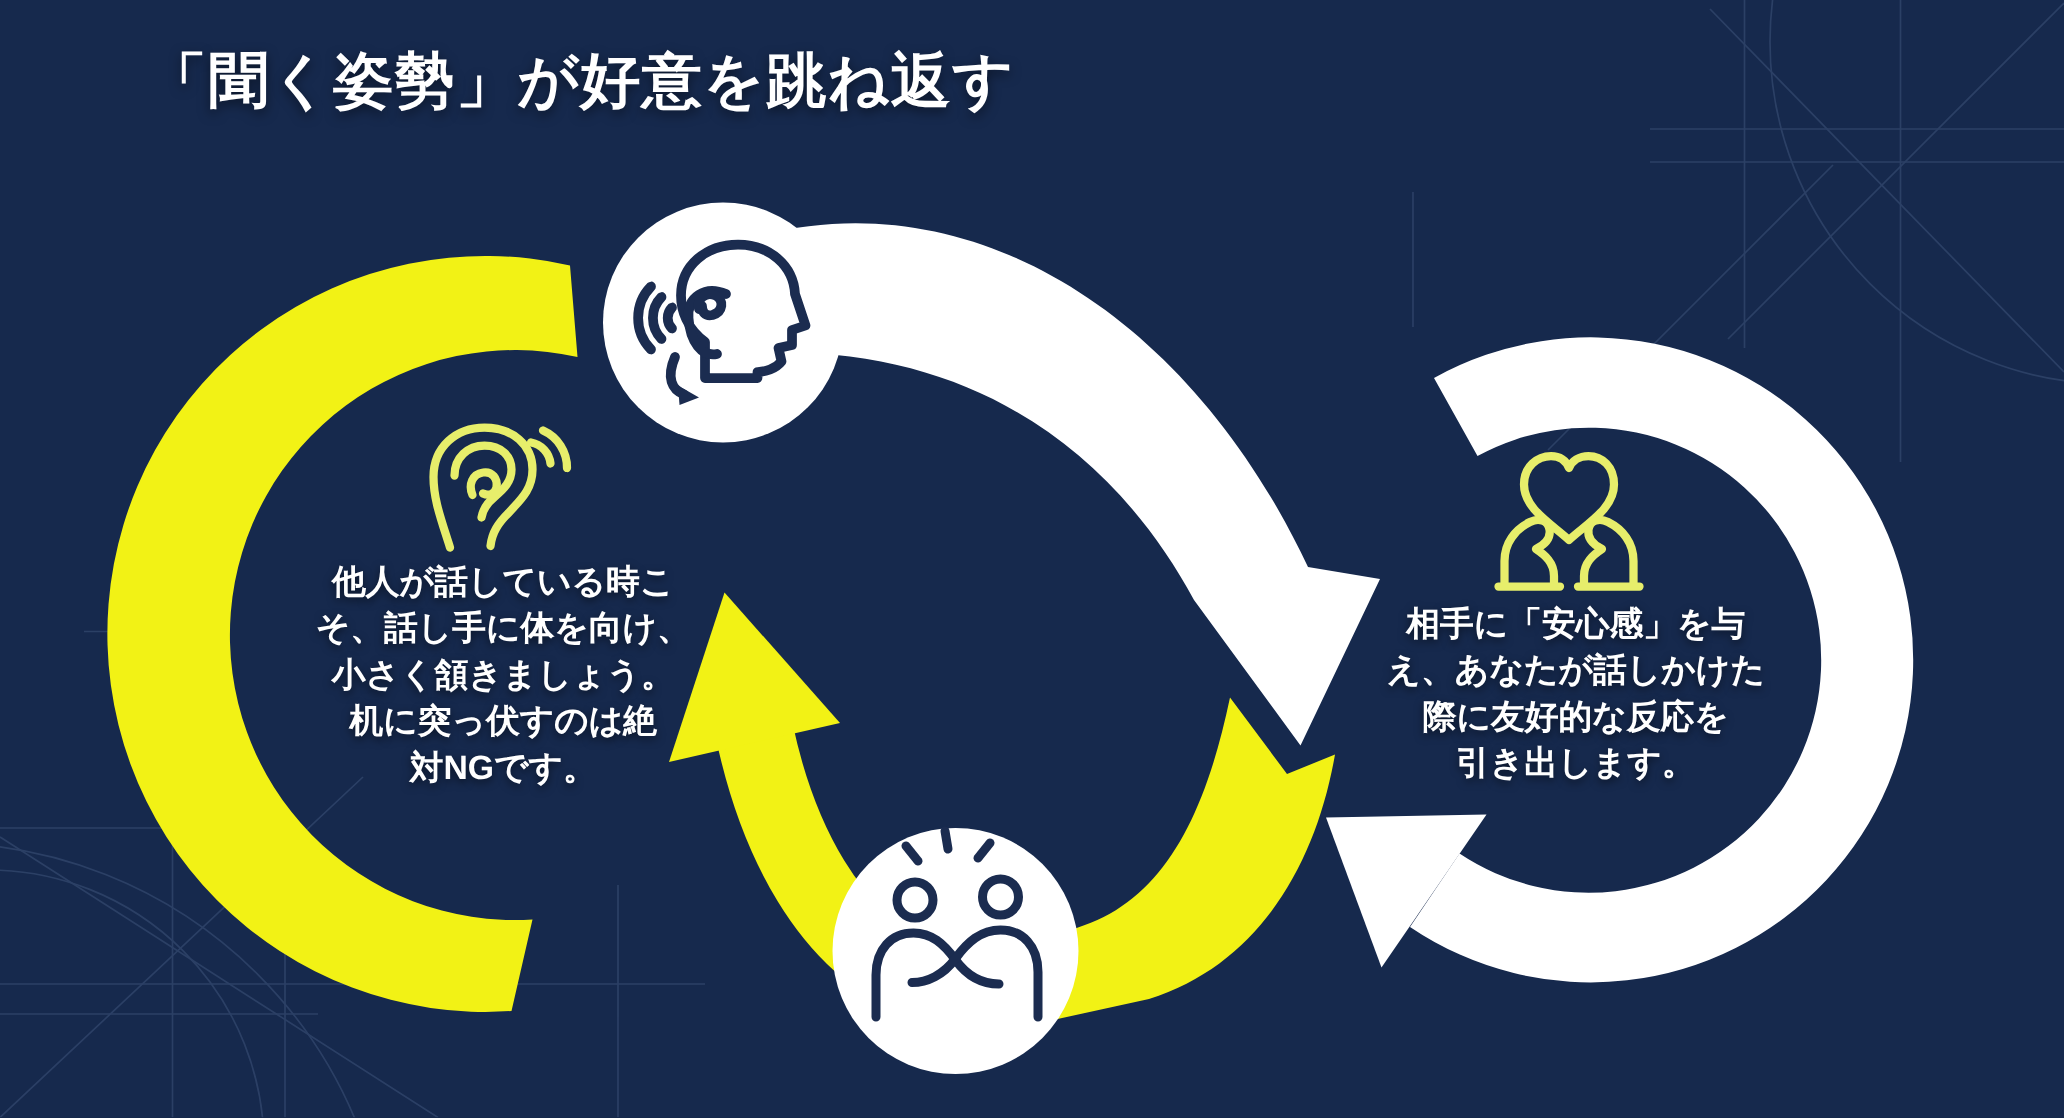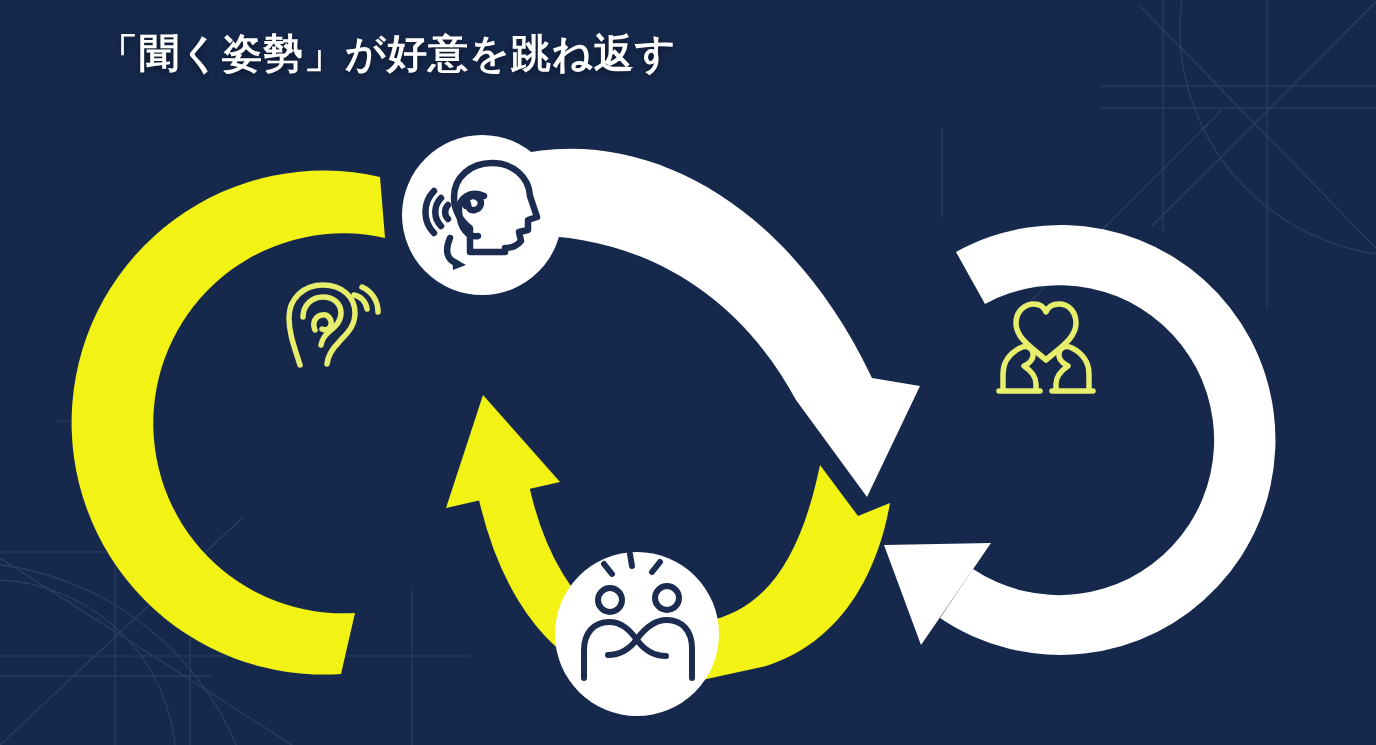--- a/index.html
+++ b/index.html
@@ -102,15 +102,24 @@
       <path d="M1046,360 C1034,349 1016,339 1016,323 C1016,311 1025,304 1034,304 C1040,304 1044,307 1046,312 C1048,307 1053,304 1059,304 C1068,304 1076,311 1076,323 C1076,339 1058,349 1046,360 Z"></path>
       <g>
         <path id="hand-l" d="M1003,391 L1003,374 C1003,362 1010,353 1020,348 C1026,345 1032,347 1033,353 C1034,359 1030,363 1024,366 C1030,370 1036,375 1036,384 L1036,391 M999,391 L1040,391"></path>
       </g>
       <use href="#hand-l" transform="translate(2092,0) scale(-1,1)"></use>
     </g>
   </svg>
 
   <div class="title">「聞く姿勢」が好意を跳ね返す</div>
 
+  <div class="loop-text left">他人が話している時こ
+そ、話し手に体を向け、
+小さく頷きましょう。
+机に突っ伏すのは絶
+対NGです。</div>
 
+  <div class="loop-text right">相手に「安心感」を与
+え、あなたが話しかけた
+際に友好的な反応を
+引き出します。</div>
 
 </div>
 
 </body></html>

